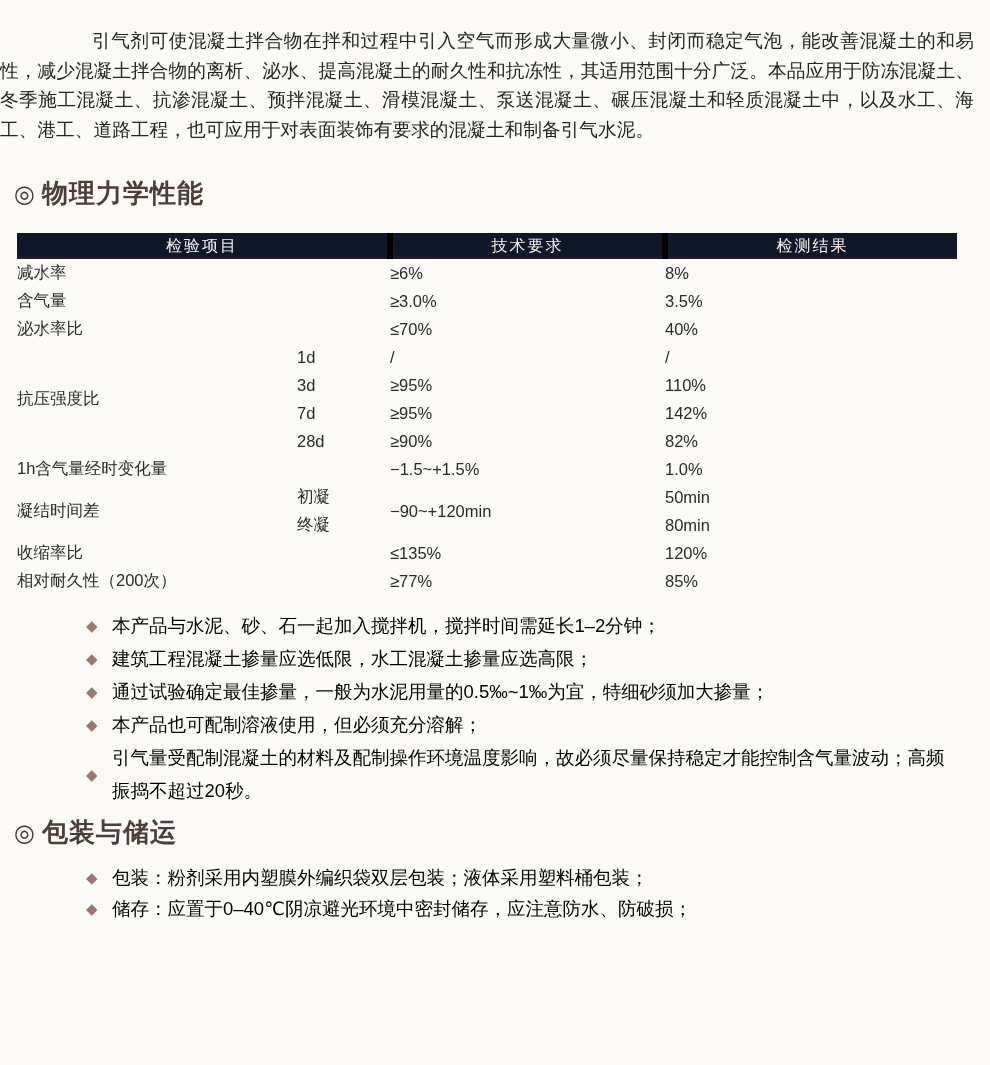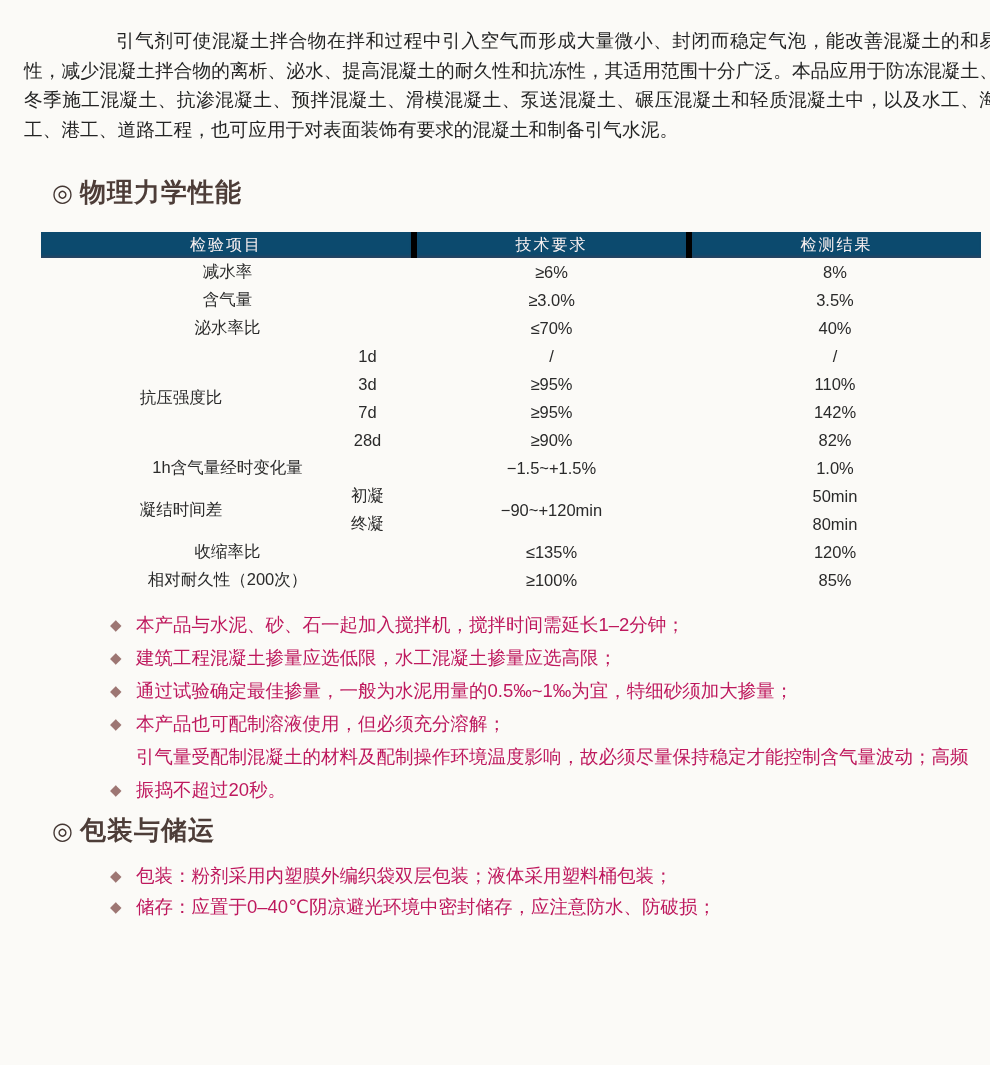--- a/index.html
+++ b/index.html
@@ -5,90 +5,88 @@
   html, body { margin: 0; padding: 0; }
   body {
     width: 990px;
     height: 1065px;
     overflow: hidden;
     background: #fbfaf7;
     font-family: "Liberation Sans", "DejaVu Sans", sans-serif;
     color: #262626;
     position: relative;
   }
-  .page { padding: 26px 8px 0 24px; }
+  .page { padding: 26px 8px 0 0; }
 
   
   .intro {
     margin: 0;
     width: 974px;
     font-size: 18.7px;
     line-height: 29.6px;
     text-indent: 92px;
     text-align: justify;
     color: #242424;
   }
 
   
   .section-heading {
-    margin: 32px 0 0 28px;
+    margin: 32px 0 0 14px;
     font-size: 26px;
     font-weight: bold;
     color: #4d3d38;
     line-height: 34px;
     letter-spacing: 1px;
-    font-family: Liberation Serif, serif;
   }
   .section-heading .marker {
     font-size: 24px;
     margin-right: 6px;
     color: #443733;
     font-weight: normal;
   }
   .section-heading.tight { margin-top: 42px; }
   .section-heading.tight2 { margin-top: 8px; }
 
   
   table.spec-table {
     margin: 22px 0 0 17px;
     width: 940px;
     border-collapse: collapse;
     table-layout: fixed;
     font-size: 16.5px;
   }
   table.spec-table th {
     height: 24px;
-    background: #0c4a6e;
+    background: #0f172a;
     color: #faf1f1;
     font-weight: normal;
     font-size: 16px;
     letter-spacing: 2px;
     box-shadow: inset 0 -3px 3px -1px rgba(122,54,64,.28);
   }
   table.spec-table th.sep { border-left: 6px solid #000000; }
   table.spec-table td {
     height: 28px;
-    text-align: center;
     padding: 0;
     color: #2a2a2a;
   }
   td.group-label { padding-left: 68px; }
 
   
   ul.bullets {
     list-style: none;
     margin: 14px 0 0 0;
     padding: 0 0 0 86px;
   }
   ul.bullets li {
     display: flex;
-    align-items: flex-end;
+    align-items: center;
     font-size: 18.5px;
     line-height: 33px;
-    color: #be185d;
+    color: #000000;
   }
   ul.bullets.pack li { line-height: 31px; }
   ul.bullets .diamond {
     flex: 0 0 14px;
     margin-right: 12px;
     color: #9d7673;
     font-size: 15px;
     line-height: inherit;
   }
   ul.bullets .diamond::before { content: "◆"; }
@@ -174,21 +172,21 @@
         <td>80min</td>
       </tr>
 
       <tr>
         <td colspan="2">收缩率比</td>
         <td>≤135%</td>
         <td>120%</td>
       </tr>
       <tr>
         <td colspan="2">相对耐久性（200次）</td>
-        <td>≥100%</td>
+        <td>≥77%</td>
         <td>85%</td>
       </tr>
     </tbody>
   </table>
 
 
   <ul class="bullets">
     <li>
         <span class="diamond"></span>
         <span class="bullet-text">本产品与水泥、砂、石一起加入搅拌机，搅拌时间需延长1–2分钟；</span>

